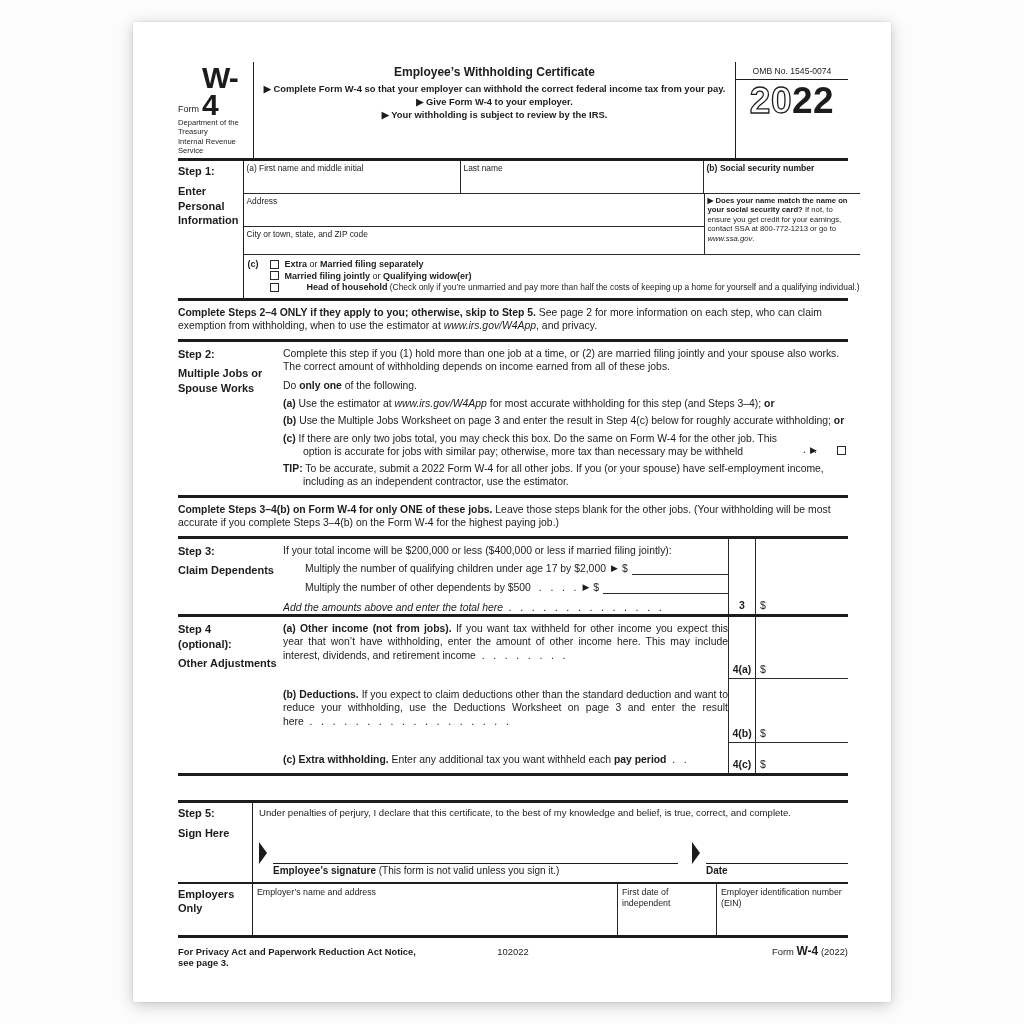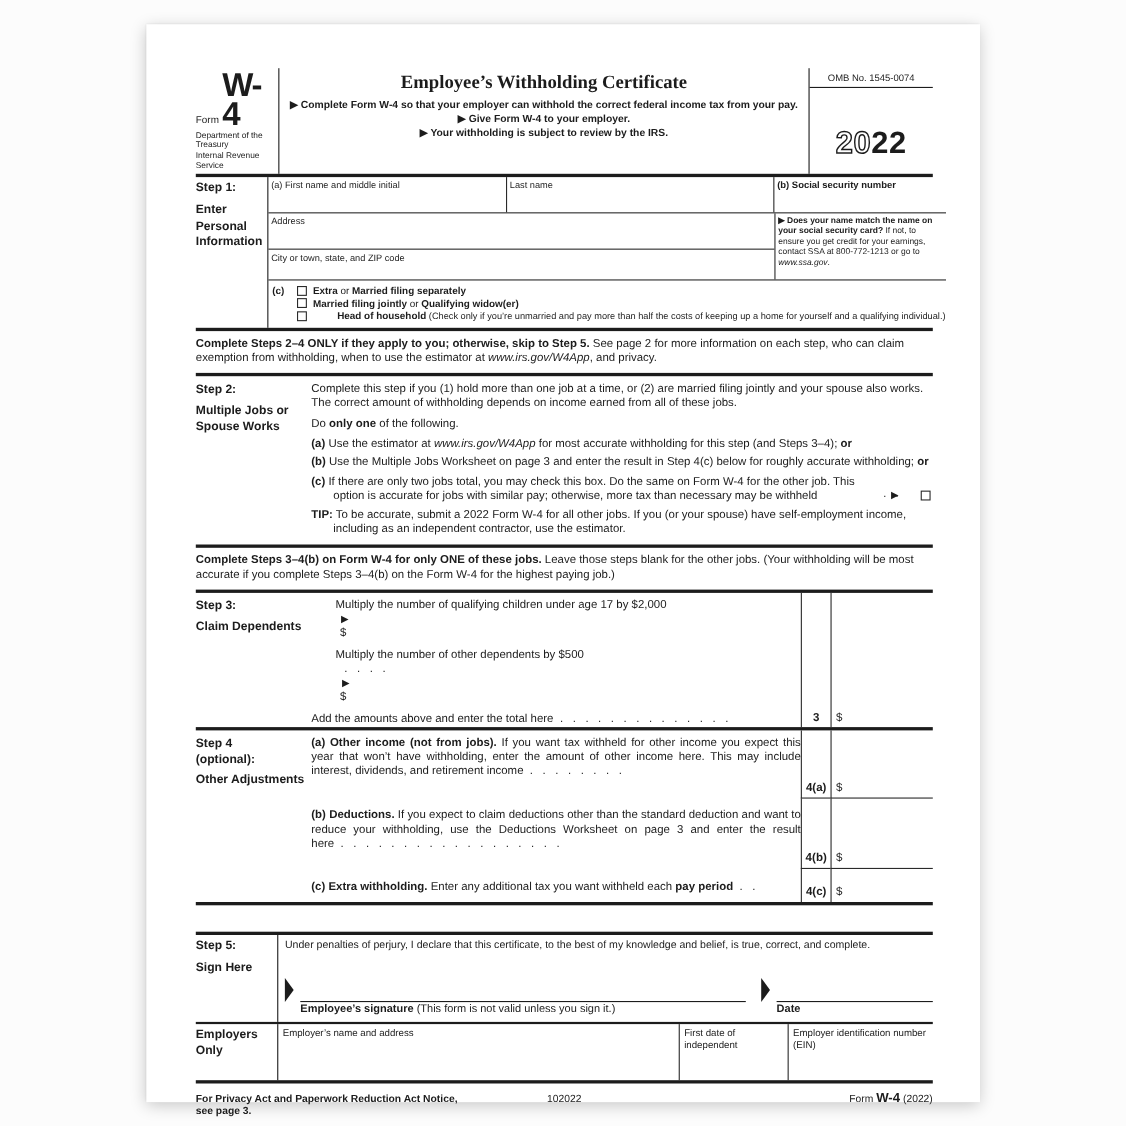--- a/index.html
+++ b/index.html
@@ -14,25 +14,25 @@
   .pre { white-space:pre; }
 
   
   .hdr { display:flex; border-bottom:3px solid #1c1c1c; min-height:66px; }
   .hdr-left { width:75px; padding:2px 2px 2px 0; display:flex; flex-direction:column; justify-content:space-between; }
   .form-line { display:flex; align-items:flex-end; gap:3px; }
   .form-word { font-size:9px; padding-bottom:4px; }
   .form-num { font-size:30px; font-weight:bold; letter-spacing:-1px; line-height:0.9; }
   .dept { font-size:7.6px; line-height:1.25; }
   .hdr-center { flex:1; border-left:1.5px solid #1c1c1c; border-right:1.5px solid #1c1c1c; text-align:center; padding:3px 6px 2px; }
-  .hdr-title { font-size:17px; font-weight:bold; margin-bottom:3px;font-family:Liberation Serif, serif; }
+  .hdr-title { font-size:12px; font-weight:bold; margin-bottom:3px; }
   .hdr-bullet { font-size:9.4px; font-weight:bold; line-height:1.4; }
   .hdr-right { width:112px; text-align:center; display:flex; flex-direction:column; }
   .omb { font-size:8.6px; padding:4px 2px 3px; border-bottom:1.5px solid #1c1c1c; }
-  .year { font-size:28px; font-weight:bold; letter-spacing:0.5px; line-height:1.05; padding-top:2px;margin-top:33px; }
+  .year { font-size:37px; font-weight:bold; letter-spacing:0.5px; line-height:1.05; padding-top:2px; }
   .year-outline { color:#ffffff; -webkit-text-stroke:1.3px #1c1c1c; }
 
   
   .s1 { display:flex; border-bottom:3px solid #1c1c1c; }
   .stepcol { width:74px; border-right:1.5px solid #1c1c1c; padding:3px 4px 0 0; font-weight:bold; font-size:11px; line-height:1.3; }
   .stepcol .sub { margin-top:6px; }
   .s1-main { flex:1; }
   .s1-rowA { display:flex; border-bottom:1px solid #2a2a2a; min-height:33px; }
   .cell { font-size:8.4px; padding:2px 3px; }
   .cA { width:217px; border-right:1px solid #2a2a2a; }
@@ -61,23 +61,23 @@
   .item { padding-left:20px; text-indent:-20px; margin-bottom:4px; }
   .relitem { position:relative; }
   .endmark { position:absolute; right:2px; bottom:1px; display:flex; align-items:center; gap:7px; font-size:10px; }
   .arrow { font-size:9px; }
 
   
   .gridrow { display:flex; }
   .gcontent { width:445px; padding-top:5px; font-size:10.4px; line-height:1.28; }
   .gnum { width:27px; border-left:1px solid #2a2a2a; display:flex; align-items:flex-end; justify-content:center; font-weight:bold; font-size:10.5px; padding-bottom:3px; }
   .gamt { width:93px; border-left:1px solid #2a2a2a; display:flex; align-items:flex-end; font-size:10.5px; padding:0 0 3px 4px; }
-  .mline { display:flex; align-items:flex-start; padding-left:22px; margin-bottom:6px;flex-direction:column; }
+  .mline { display:flex; align-items:center; padding-left:22px; margin-bottom:6px; }
   .mline .fill { flex:1; border-bottom:1px solid #2a2a2a; height:12px; margin-left:4px; }
-  .addline { display:flex; align-items:center; overflow:hidden; }
+  .addline { display:flex; align-items:center; overflow:hidden;font-style:italic; }
   .dotfill { flex:1; overflow:hidden; white-space:nowrap; margin-left:6px; }
   .j { text-align:justify; }
   .sub4 { display:flex; }
   .sub4 .gnum, .sub4 .gamt { border-bottom:1px solid #2a2a2a; }
   .sub4:last-child .gnum, .sub4:last-child .gamt { border-bottom:none; }
 
   
   .s5wrap { margin-top:24px; border-top:3px solid #1c1c1c; display:flex; border-bottom:2px solid #1c1c1c; }
   .s5body { flex:1; border-left:1.5px solid #1c1c1c; padding:4px 0 6px 6px; }
   .perjury { font-size:9.6px; }
@@ -213,20 +213,21 @@
       <div class="note">
         <span class="bold">Complete Steps 3–4(b) on Form W-4 for only ONE of these jobs.</span><span> Leave those steps blank for the other jobs. (Your withholding will be most accurate if you complete Steps 3–4(b) on the Form W-4 for the highest paying job.)</span>
       </div>
 
       <div class="gridrow" style="border-bottom:3px solid #1c1c1c;">
         <div class="stepcol2">
           <div>Step 3:</div>
           <div class="sub">Claim Dependents</div>
         </div>
         <div class="gcontent">
+          <div class="para">If your total income will be $200,000 or less ($400,000 or less if married filing jointly):</div>
           <div class="mline">
             <span>Multiply the number of qualifying children under age 17 by $2,000</span>
             <span class="arrow" style="margin-left:5px;">▶</span>
             <span style="margin-left:4px;">$</span>
             <span class="fill"></span>
           </div>
           <div class="mline">
             <span>Multiply the number of other dependents by $500</span>
             <span class="pre" style="margin-left:8px;">.&nbsp;&nbsp;&nbsp;.&nbsp;&nbsp;&nbsp;.&nbsp;&nbsp;&nbsp;.</span>
             <span class="arrow" style="margin-left:6px;">▶</span>

